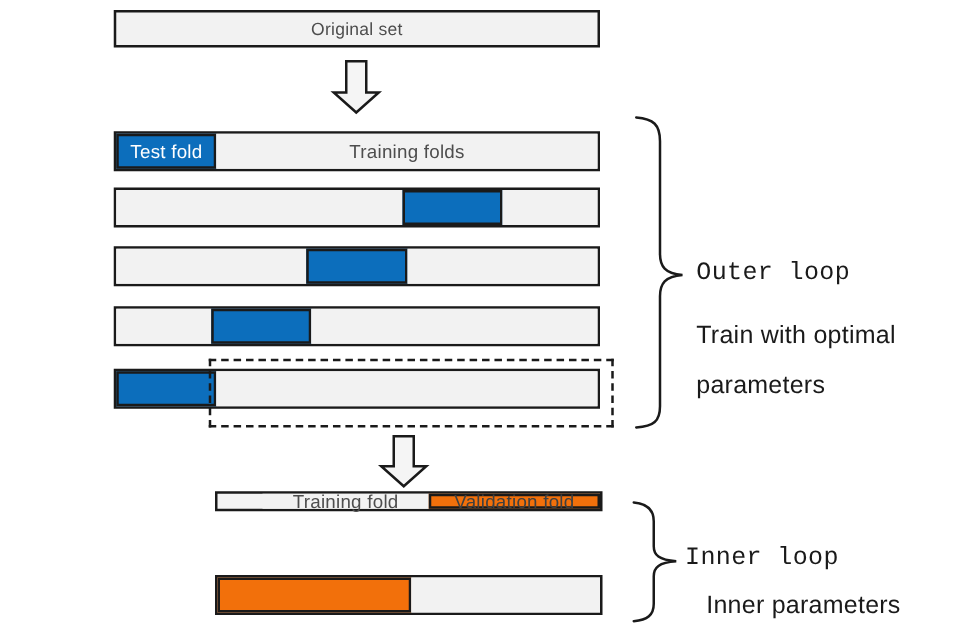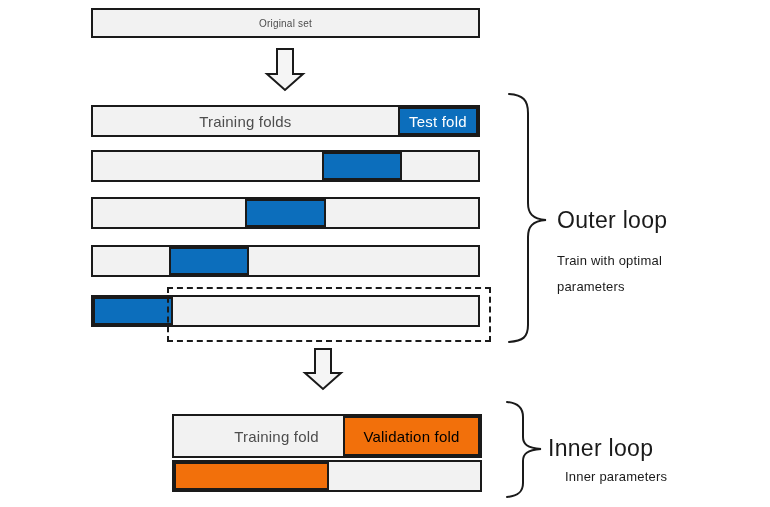--- a/index.html
+++ b/index.html
@@ -17,89 +17,90 @@
     width:770px;height:507px;
     background:#ffffff;
     overflow:hidden;
   }
   .box{
     position:absolute;
     box-sizing:border-box;
     border:2px solid var(--outline);
     background:var(--fold-bg);
     display:flex;align-items:center;justify-content:center;
-    font-size:10px;color:var(--bar-text);
+    font-size:14px;color:var(--bar-text);
     letter-spacing:0.2px;
     z-index:1;
   }
   .fold-bar{
     position:absolute;
     box-sizing:border-box;
     border:2px solid var(--outline);
     background:var(--fold-bg);
     display:flex;
     z-index:1;
   }
   .seg{
     box-sizing:border-box;
     display:flex;align-items:center;justify-content:center;
     font-size:15px;letter-spacing:0.2px;
     min-width:0;
   }
   .seg-train{background:var(--fold-bg);color:var(--bar-text);}
   .seg-test{background:var(--test);border:2px solid var(--outline);color:#ffffff;}
-  .seg-validation{background:var(--validation);border:2px solid var(--outline);color:#000000;}
+  .seg-validation{background:var(--validation);border:2px solid var(--outline);color:#404040;}
   .seg-label{white-space:nowrap;}
   .dashed-box{
     position:absolute;
     box-sizing:border-box;
     border:2px dashed var(--outline);
     background:transparent;
     z-index:2;
   }
   .overlay{
     position:absolute;left:0;top:0;
     z-index:3;
     pointer-events:none;
   }
   .block-arrow{fill:#f5f5f5;stroke:var(--outline);stroke-width:2;stroke-linejoin:miter;}
   .brace{fill:none;stroke:var(--outline);stroke-width:2;stroke-linecap:round;}
   .loop-title{
     position:absolute;
-    font-size:23px;line-height:1.2;
+    font-size:20px;line-height:1.2;
     color:var(--label-text);
     letter-spacing:0.3px;
     white-space:nowrap;
     z-index:3;
+    font-family:Liberation Mono, monospace;
   }
   .loop-sub{
     position:absolute;
-    font-size:13px;line-height:2;
+    font-size:20px;line-height:2;
     color:var(--label-text);
     letter-spacing:0.2px;
     white-space:pre-line;
     z-index:3;
   }
 </style>
 </head>
 <body>
 
 <div class="canvas">
 
   <div class="box" style="left:91px;top:8px;width:389px;height:30px;">
     <span>Original set</span>
   </div>
 
   <div id="outer-rows">
       <div class="fold-bar" style="left: 91px; top: 105px; width: 389px; height: 32px;">
+        <div class="seg seg-test" style="flex: 0.2 1 0px;">
+          <span class="seg-label">Test fold</span>
+        </div>
         <div class="seg seg-train" style="flex: 0.8 1 0px;">
           <span class="seg-label">Training folds</span>
-        </div>
-        <div class="seg seg-test" style="flex: 0.2 1 0px;">
-          <span class="seg-label">Test fold</span>
         </div>
       </div>
       <div class="fold-bar" style="left: 91px; top: 150px; width: 389px; height: 32px;">
         <div class="seg seg-train" style="flex: 0.6 1 0px;"></div>
         <div class="seg seg-test" style="flex: 0.2 1 0px;"></div>
         <div class="seg seg-train" style="flex: 0.2 1 0px;"></div>
       </div>
       <div class="fold-bar" style="left: 91px; top: 197px; width: 389px; height: 32px;">
         <div class="seg seg-train" style="flex: 0.4 1 0px;"></div>
         <div class="seg seg-test" style="flex: 0.2 1 0px;"></div>
@@ -112,21 +113,21 @@
       </div>
       <div class="fold-bar" style="left: 91px; top: 295px; width: 389px; height: 32px;">
         <div class="seg seg-test" style="flex: 0.2 1 0px;"></div>
         <div class="seg seg-train" style="flex: 0.8 1 0px;"></div>
       </div>
     </div>
 
   <div class="dashed-box" style="left:167px;top:287px;width:324px;height:55px;"></div>
 
   <div id="inner-rows">
-      <div class="fold-bar" style="left: 172px; top: 414px; width: 310px; height: 44px; padding-left: 36px;">
+      <div class="fold-bar" style="left: 172px; top: 393px; width: 310px; height: 16px; padding-left: 36px;">
         <div class="seg seg-train" style="flex: 0.5 1 0px;">
           <span class="seg-label">Training fold</span>
         </div>
         <div class="seg seg-validation" style="flex: 0.5 1 0px;">
           <span class="seg-label">Validation fold</span>
         </div>
       </div>
       <div class="fold-bar" style="left: 172px; top: 460px; width: 310px; height: 32px;">
         <div class="seg seg-validation" style="flex: 0.5 1 0px;"></div>
         <div class="seg seg-train" style="flex: 0.5 1 0px;"></div>

